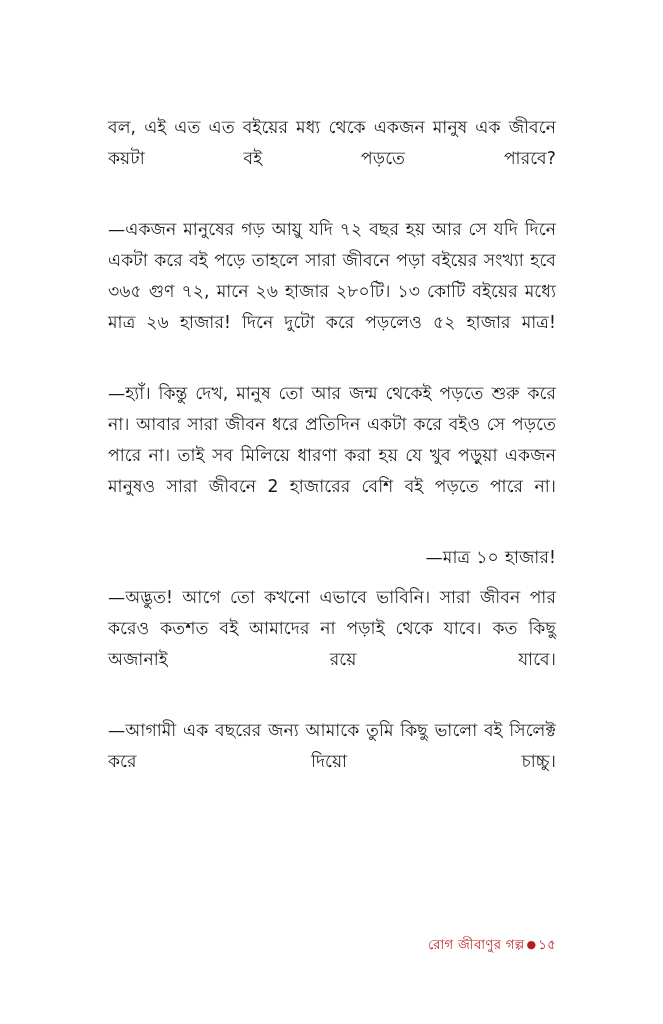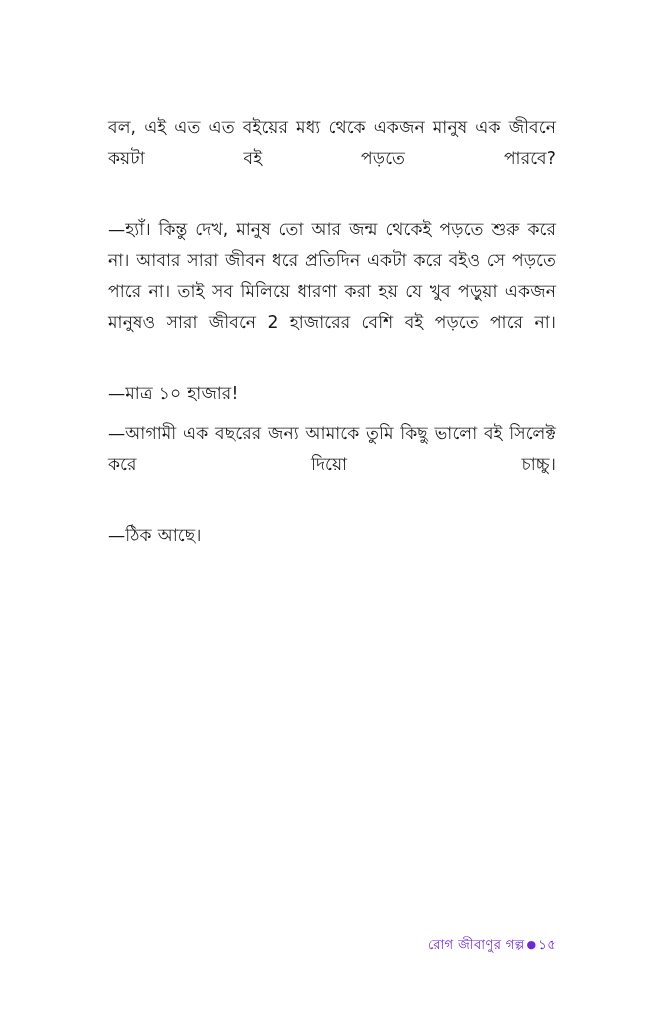--- a/index.html
+++ b/index.html
@@ -45,56 +45,57 @@
 
   
   .para:after {
     content: "";
     display: inline-block;
     width: 100%;
   }
 
   
   .para.short {
-    text-align: left;
+    text-align: right;
   }
   .para.short:after {
     content: none;
   }
 
   .footer {
     position: absolute;
     left: 108px;
     top: 936px;
     width: 448px;
     text-align: right;
     font-size: 13.2px;
     line-height: 18px;
-    color: #6d28d9;
+    color: #b91c1c;
     font-family: "DejaVu Sans", "Liberation Sans", sans-serif;
     letter-spacing: 0.3px;
   }
 
   .footer .dot {
     font-size: 11px;
     vertical-align: 1px;
     padding: 0 2px;
   }
 </style>
 </head>
 <body>
 
 <div class="page">
 
   <div class="text-column">
     <p class="para">বল, এই এত এত বইয়ের মধ্য থেকে একজন মানুষ এক জীবনে কয়টা বই পড়তে পারবে?</p>
+    <p class="para">—একজন মানুষের গড় আয়ু যদি ৭২ বছর হয় আর সে যদি দিনে একটা করে বই পড়ে তাহলে সারা জীবনে পড়া বইয়ের সংখ্যা হবে ৩৬৫ গুণ ৭২, মানে ২৬ হাজার ২৮০টি। ১৩ কোটি বইয়ের মধ্যে মাত্র ২৬ হাজার! দিনে দুটো করে পড়লেও ৫২ হাজার মাত্র!</p>
     <p class="para">—হ্যাঁ। কিন্তু দেখ, মানুষ তো আর জন্ম থেকেই পড়তে শুরু করে না। আবার সারা জীবন ধরে প্রতিদিন একটা করে বইও সে পড়তে পারে না। তাই সব মিলিয়ে ধারণা করা হয় যে খুব পড়ুয়া একজন মানুষও সারা জীবনে 2 হাজারের বেশি বই পড়তে পারে না।</p>
     <p class="para short">—মাত্র ১০ হাজার!</p>
+    <p class="para">—অদ্ভুত! আগে তো কখনো এভাবে ভাবিনি। সারা জীবন পার করেও কতশত বই আমাদের না পড়াই থেকে যাবে। কত কিছু অজানাই রয়ে যাবে।</p>
     <p class="para">—আগামী এক বছরের জন্য আমাকে তুমি কিছু ভালো বই সিলেক্ট করে দিয়ো চাচ্চু।</p>
-    <p class="para short">—ঠিক আছে।</p>
 
   </div>
 
   <div class="footer">
     <span>রোগ জীবাণুর গল্প</span><span class="dot">●</span><span>১৫</span>
   </div>
 
 </div>
 
 </body></html>

